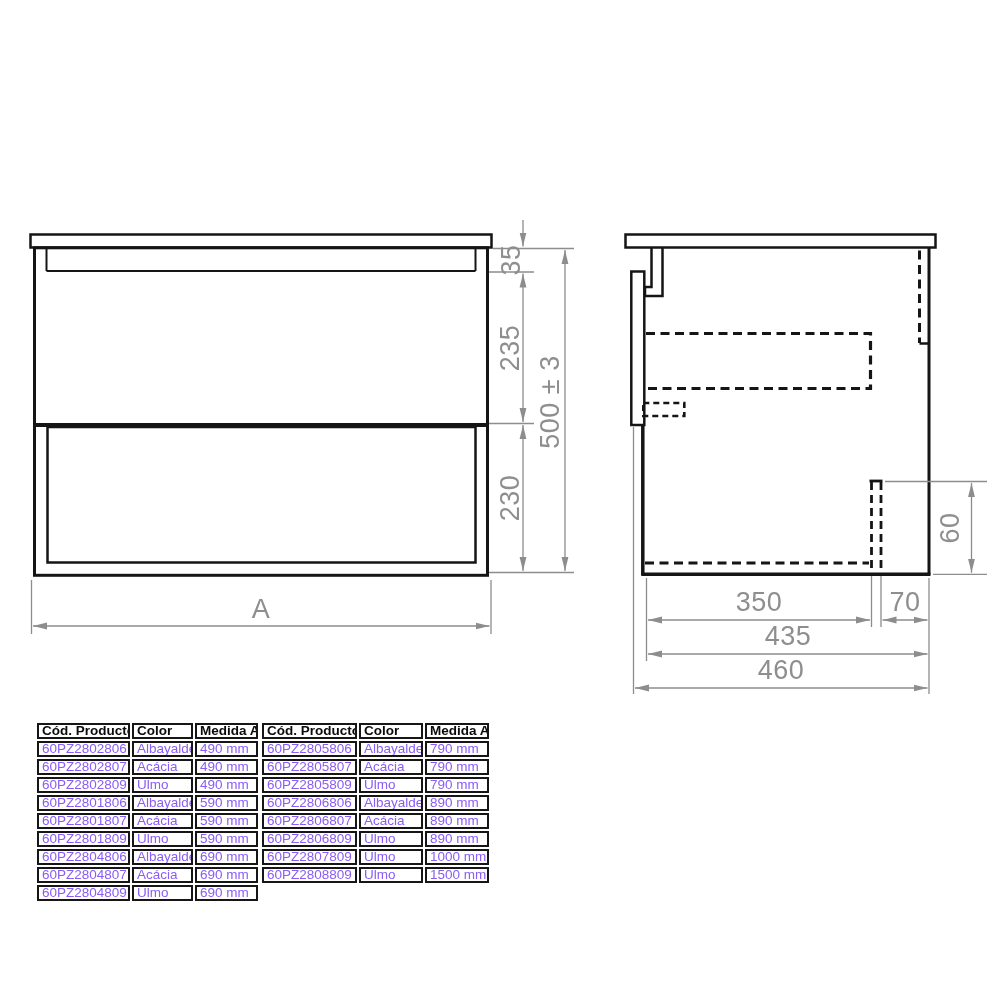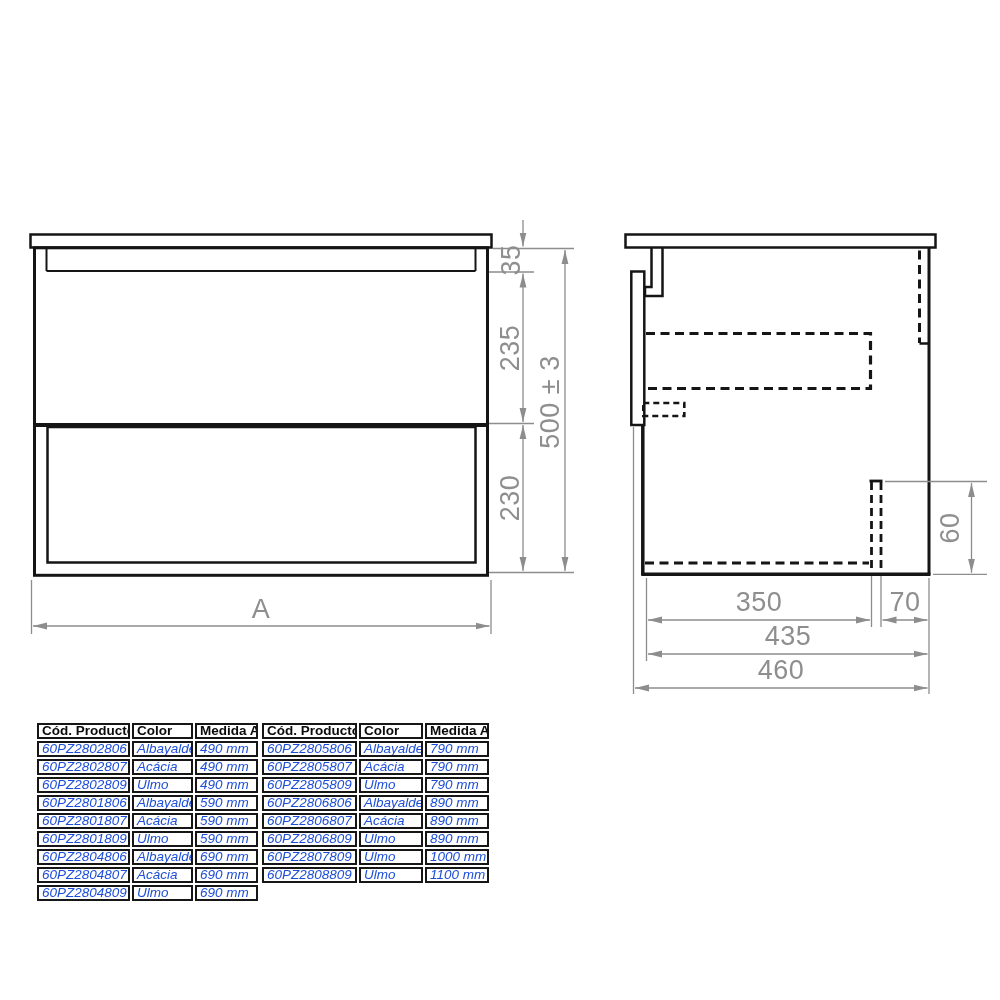--- a/index.html
+++ b/index.html
@@ -7,21 +7,21 @@
          font-family:"Liberation Sans",sans-serif;}
   #drawing{position:absolute;left:0;top:0;}
   svg .blk{stroke:#151515;fill:none;}
   svg .dimline{stroke:#8d8d8d;stroke-width:1.3;fill:none;}
   svg text.dim{font-family:"Liberation Sans",sans-serif;font-size:27px;fill:#8e8e8e;letter-spacing:.5px;}
   table.spec{position:absolute;border-collapse:separate;border-spacing:2px;table-layout:fixed;}
   table.spec th,table.spec td{box-sizing:border-box;border:2px solid #161616;height:16px;
       padding:0 2px 0 3px;font-size:13.5px;line-height:12px;white-space:nowrap;overflow:hidden;
       text-align:left;vertical-align:middle;background:#ffffff;}
   table.spec th{font-weight:bold;color:#0a0a0a;}
-  table.spec td{font-weight:normal;color:#1d4ed8;font-style:italic;}
+  table.spec td{font-weight:normal;color:#8b5cf6;}
   #table-left{left:35px;top:721px;width:225px;}
   #table-right{left:260px;top:721px;width:231px;}
 </style>
 </head>
 <body>
 
 <div id="stage">
 
   <svg id="drawing" width="1000" height="1000" viewBox="0 0 1000 1000">
     <defs>
@@ -211,18 +211,18 @@
           <td>890 mm</td>
         </tr>
       <tr>
           <td>60PZ2807809</td>
           <td>Ulmo</td>
           <td>1000 mm</td>
         </tr>
       <tr>
           <td>60PZ2808809</td>
           <td>Ulmo</td>
-          <td>1100 mm</td>
+          <td>1500 mm</td>
         </tr>
     </tbody>
   </table>
 
 </div>
 
 </body></html>

